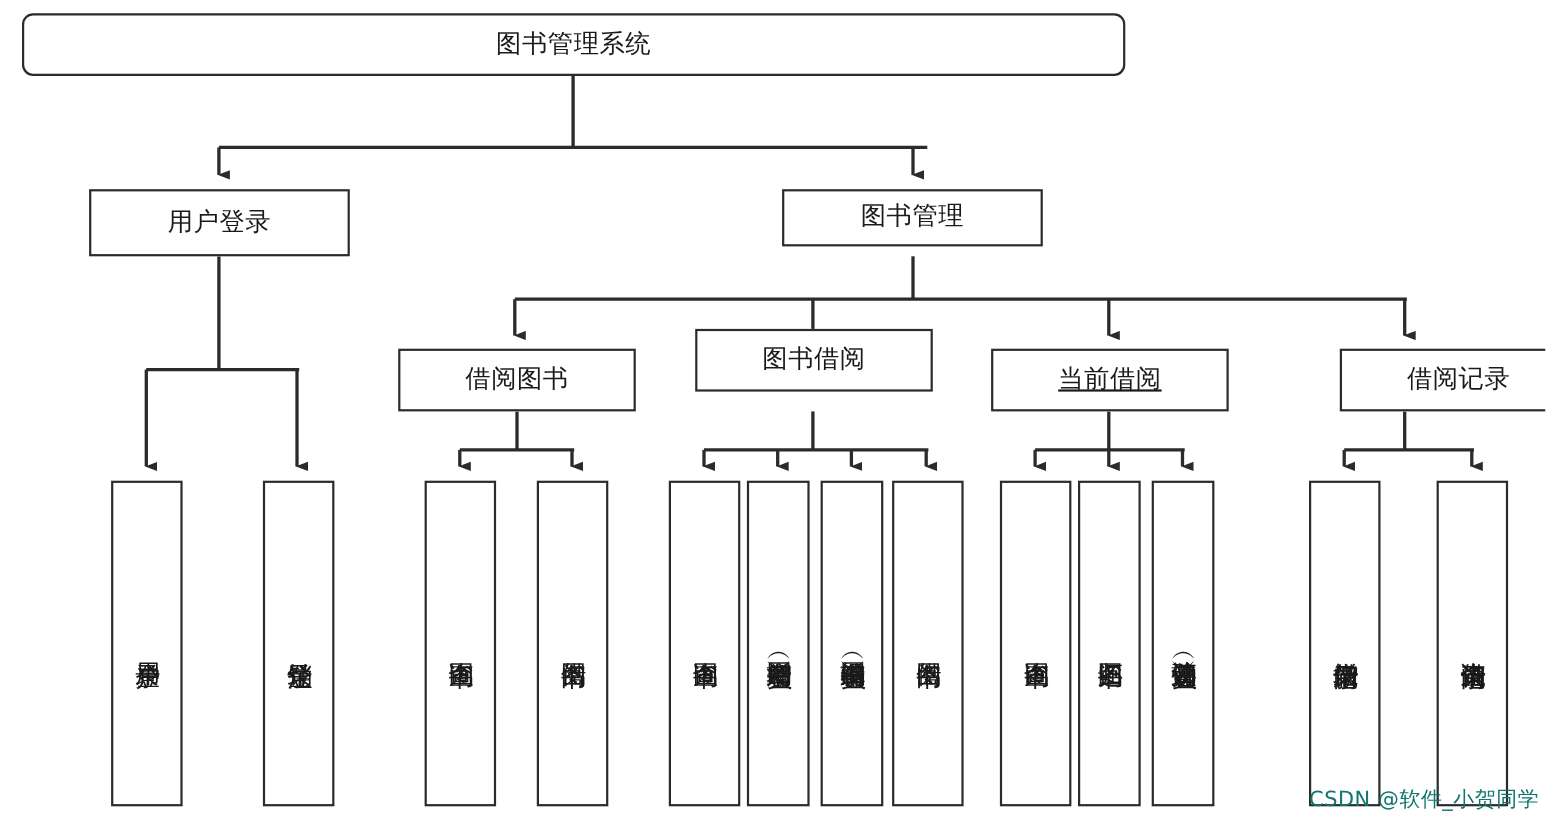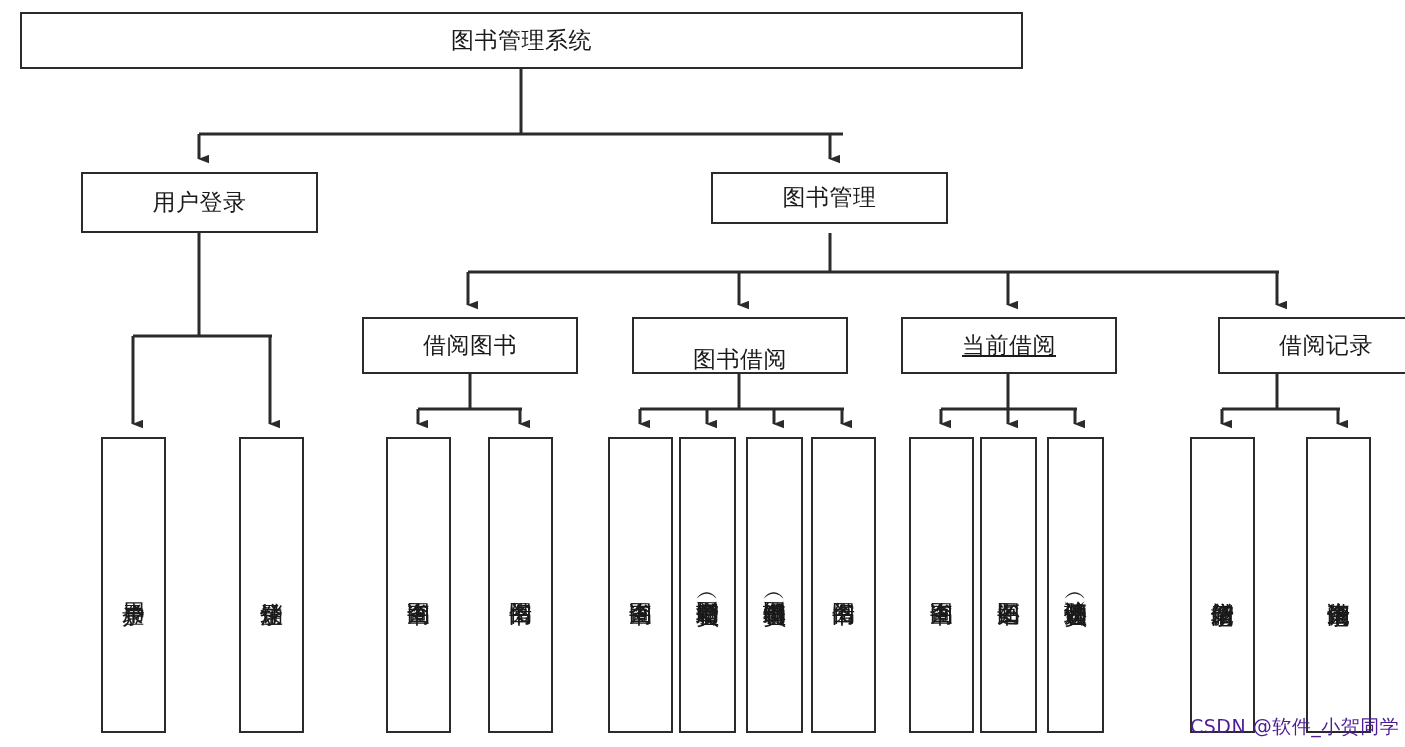--- a/index.html
+++ b/index.html
@@ -47,21 +47,21 @@
     padding: 6px 0;
   }
   .node.vert .vtext {
     writing-mode: vertical-rl;
     text-orientation: upright;
     white-space: nowrap;
     display: block;
   }
   .watermark {
     position: absolute;
-    color: #4c1d95;
+    color: #0f766e;
     font-size: 19px;
     white-space: nowrap;
     letter-spacing: 0.5px;
   }
 </style>
 </head>
 <body>
 
 <div id="canvas">
 
@@ -109,37 +109,37 @@
       <path d="M 1008 409 L 1008 424" marker-end="url(#arrowhead)"></path>
       <path d="M 1075 409 L 1075 424" marker-end="url(#arrowhead)"></path>
 
       <path d="M 1277 374 L 1277 409"></path>
       <path d="M 1222 409 L 1340 409"></path>
       <path d="M 1222 409 L 1222 424" marker-end="url(#arrowhead)"></path>
       <path d="M 1338 409 L 1338 424" marker-end="url(#arrowhead)"></path>
     </g>
   </svg>
 
-  <div class="node horiz" style="left:20px; top:12px; width:1003px; height:57px;">
+  <div class="node horiz" style="left:20px; top:12px; width:1003px; height:57px;border-radius:10px;">
     <span>图书管理系统</span>
   </div>
 
   <div class="node horiz" style="left:81px; top:172px; width:237px; height:61px;">
     <span>用户登录</span>
   </div>
 
   <div class="node horiz" style="left:711px; top:172px; width:237px; height:52px;">
     <span>图书管理</span>
   </div>
 
   <div class="node horiz" style="left:362px; top:317px; width:216px; height:57px;">
     <span>借阅图书</span>
   </div>
 
-  <div class="node horiz" style="left:632px; top:317px; width:216px; height:57px;align-items:flex-end;">
+  <div class="node horiz" style="left:632px; top:299px; width:216px; height:57px;">
     <span>图书借阅</span>
   </div>
 
   <div class="node horiz" style="left:901px; top:317px; width:216px; height:57px;text-decoration:underline;">
     <span>当前借阅</span>
   </div>
 
   <div class="node horiz" style="left:1170px; top:317px; width:216px; height:57px;margin-left:48px;">
     <span>借阅记录</span>
   </div>

